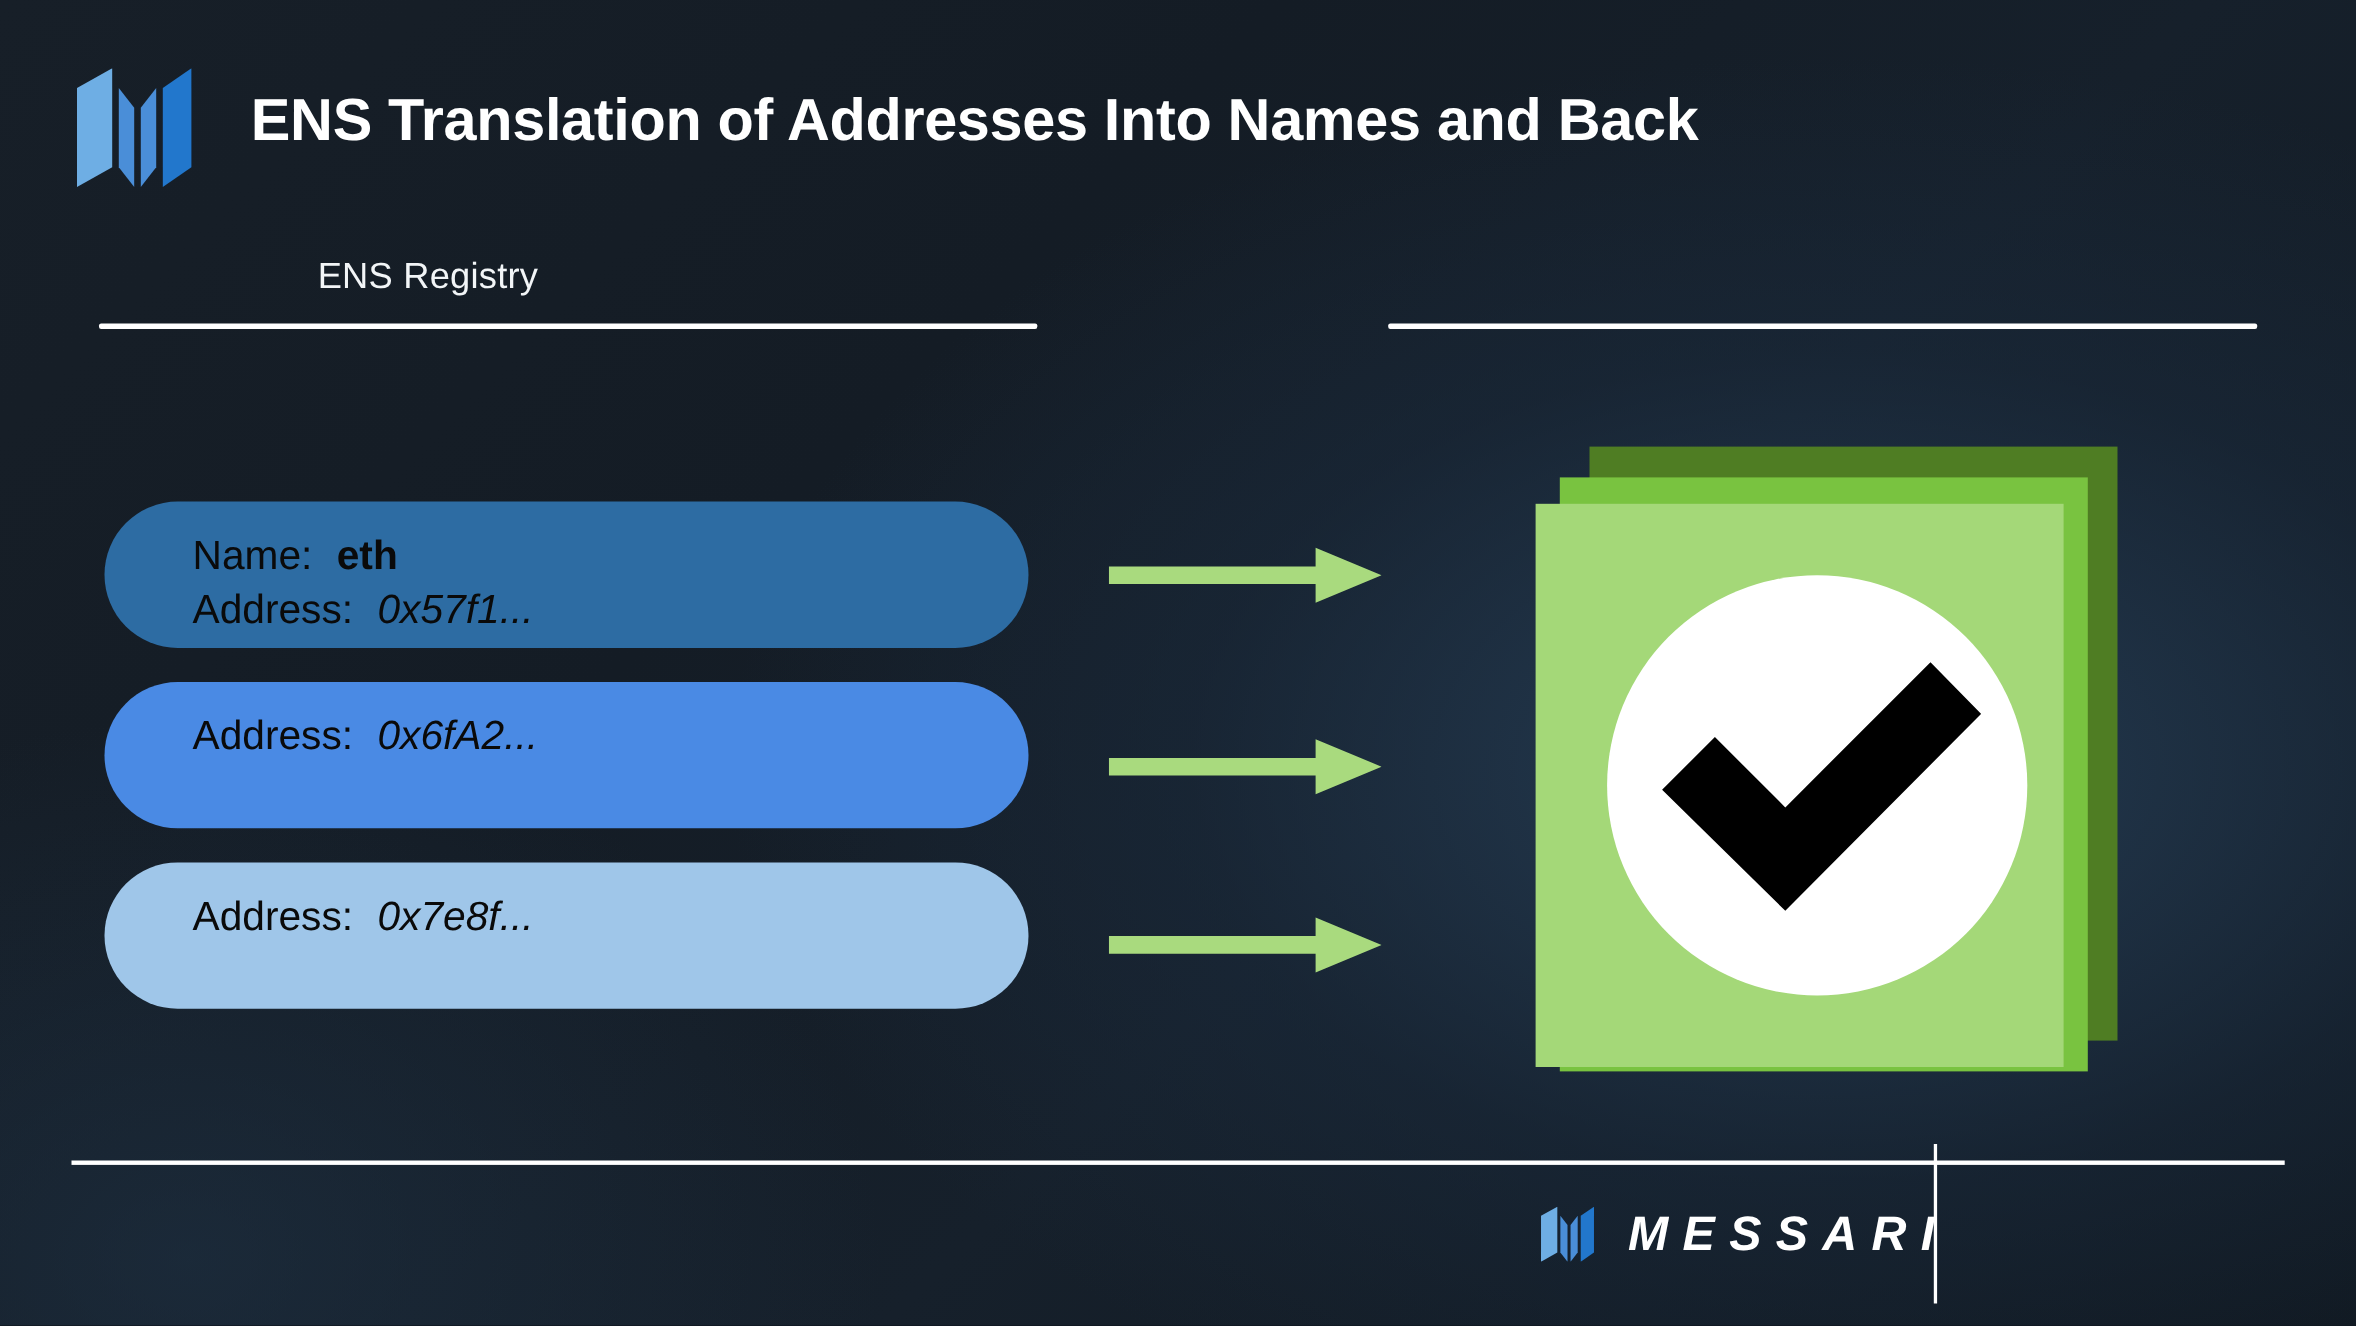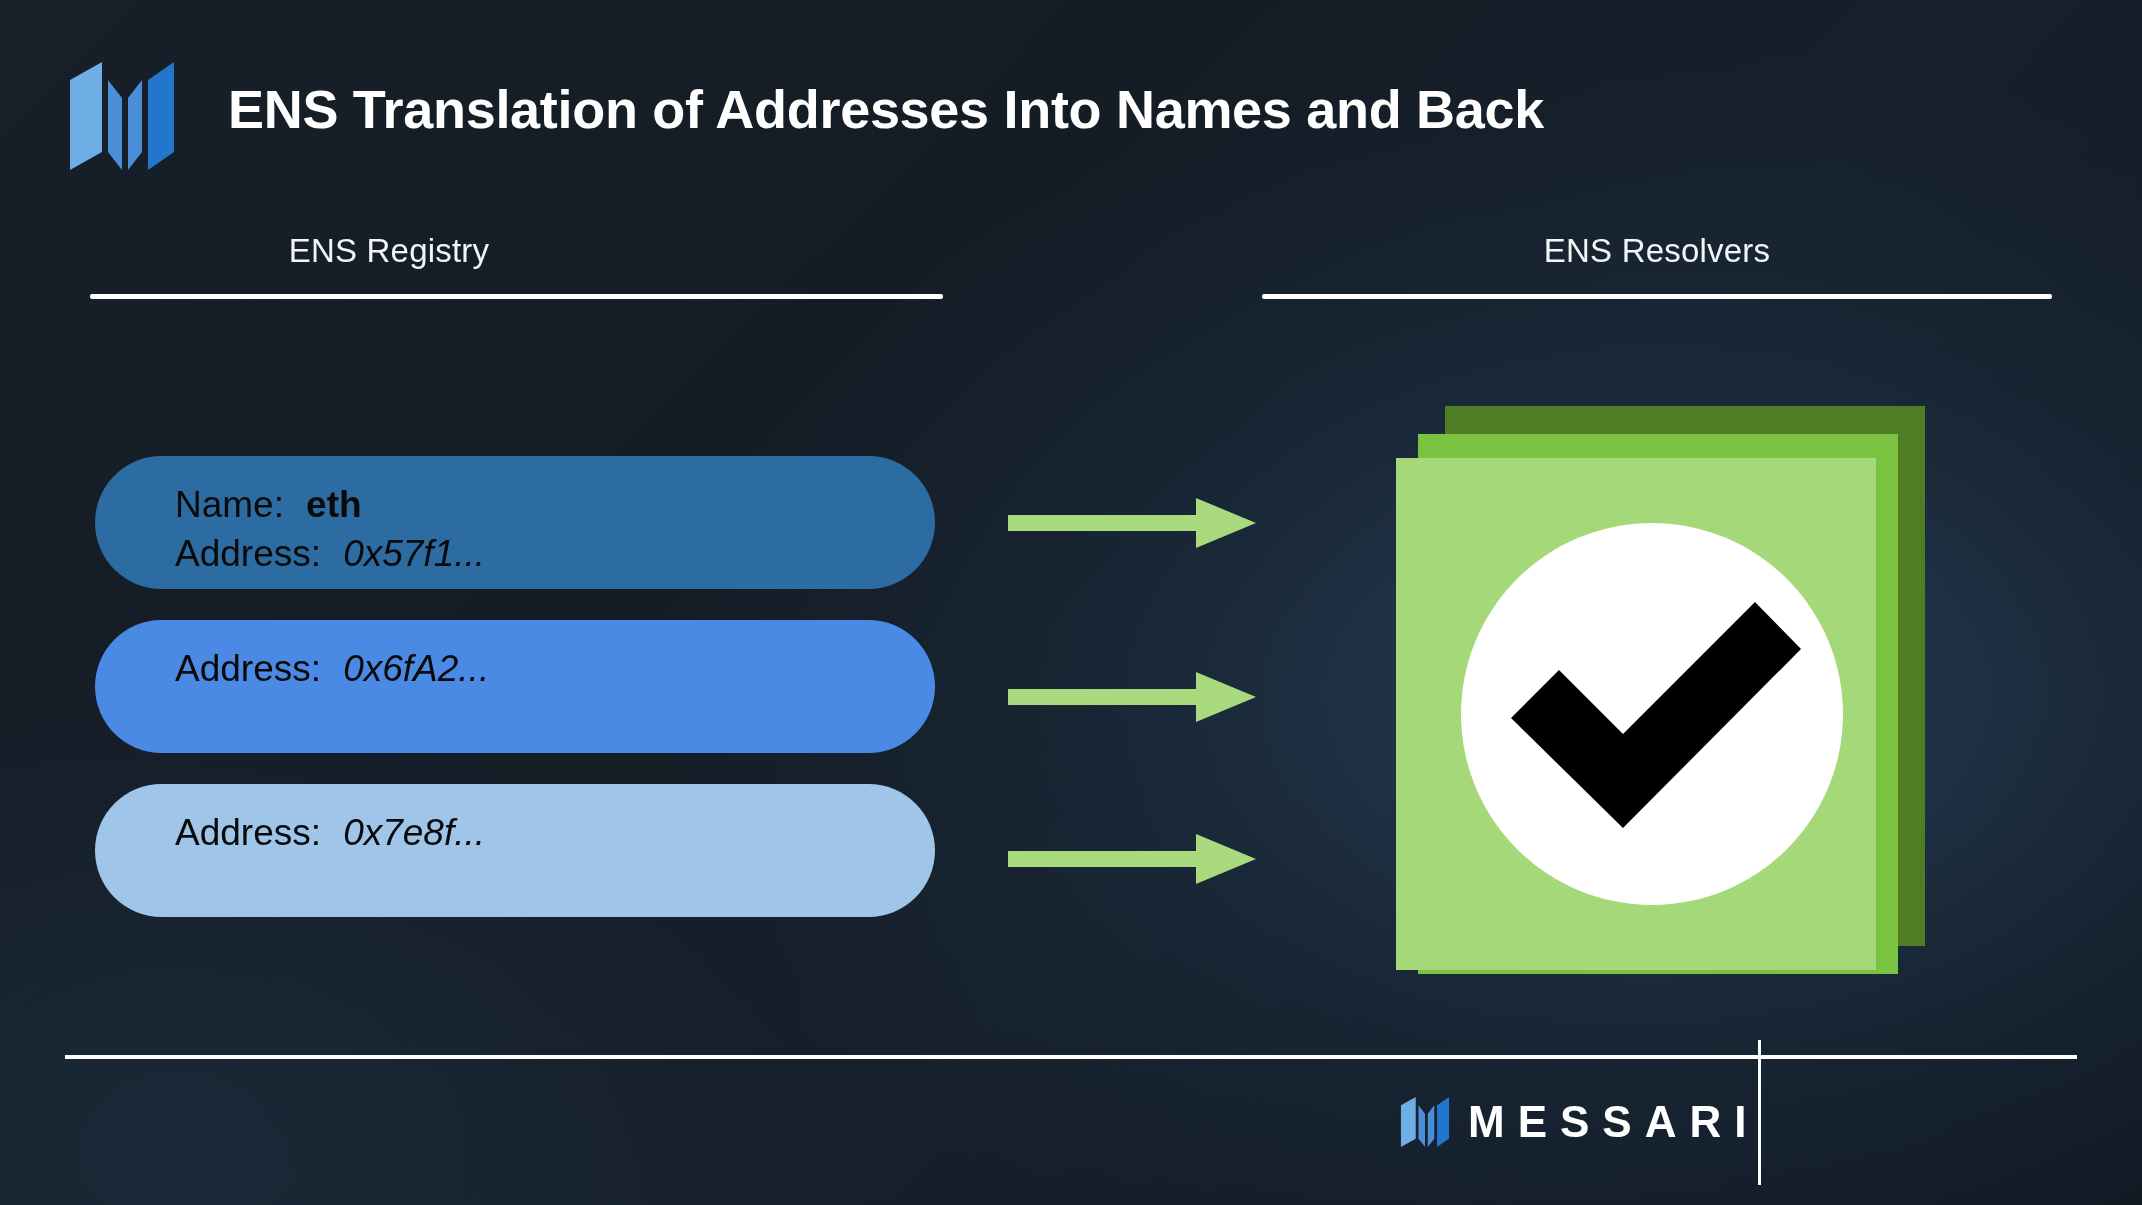--- a/index.html
+++ b/index.html
@@ -138,21 +138,22 @@
     height: 145px;
     background: #ffffff;
   }
   #footer-brand {
     position: absolute;
     left: 1400px;
     top: 1098px;
     height: 48px;
     display: flex;
     align-items: center;
-    gap: 18px;
+    gap: 30px;
+    font-style: italic;
   }
   #footer-wordmark {
     font-size: 44px;
     font-weight: bold;
     color: #ffffff;
     letter-spacing: 13px;
     line-height: 1;
   }
 </style>
 </head>
@@ -165,21 +166,20 @@
     <polygon points="40,18 54,36 54,108 40,90" fill="#4a8ed8"></polygon>
     <polygon points="74,18 60,36 60,108 74,90" fill="#4a8ed8"></polygon>
     <polygon points="80,18 106,0 106,90 80,108" fill="#2277cc"></polygon>
   </svg>
 
   <div class="page-title">ENS Translation of Addresses Into Names and Back</div>
 
   <div class="col-head" id="head-registry">ENS Registry</div>
   <div class="col-rule" id="rule-registry"></div>
 
-  <div class="col-head" id="head-resolvers">ENS Resolvers</div>
   <div class="col-rule" id="rule-resolvers"></div>
 
   <div class="pill" id="pill-0">
     <span class="pill-line">
       <span class="pill-label">Name:</span>
       <span class="pill-name" style="margin-left: 0.32em;">eth</span>
     </span>
     <span class="pill-line">
       <span class="pill-label">Address:</span>
       <span class="pill-addr" style="margin-left: 0.32em;">0x57f1...</span>

